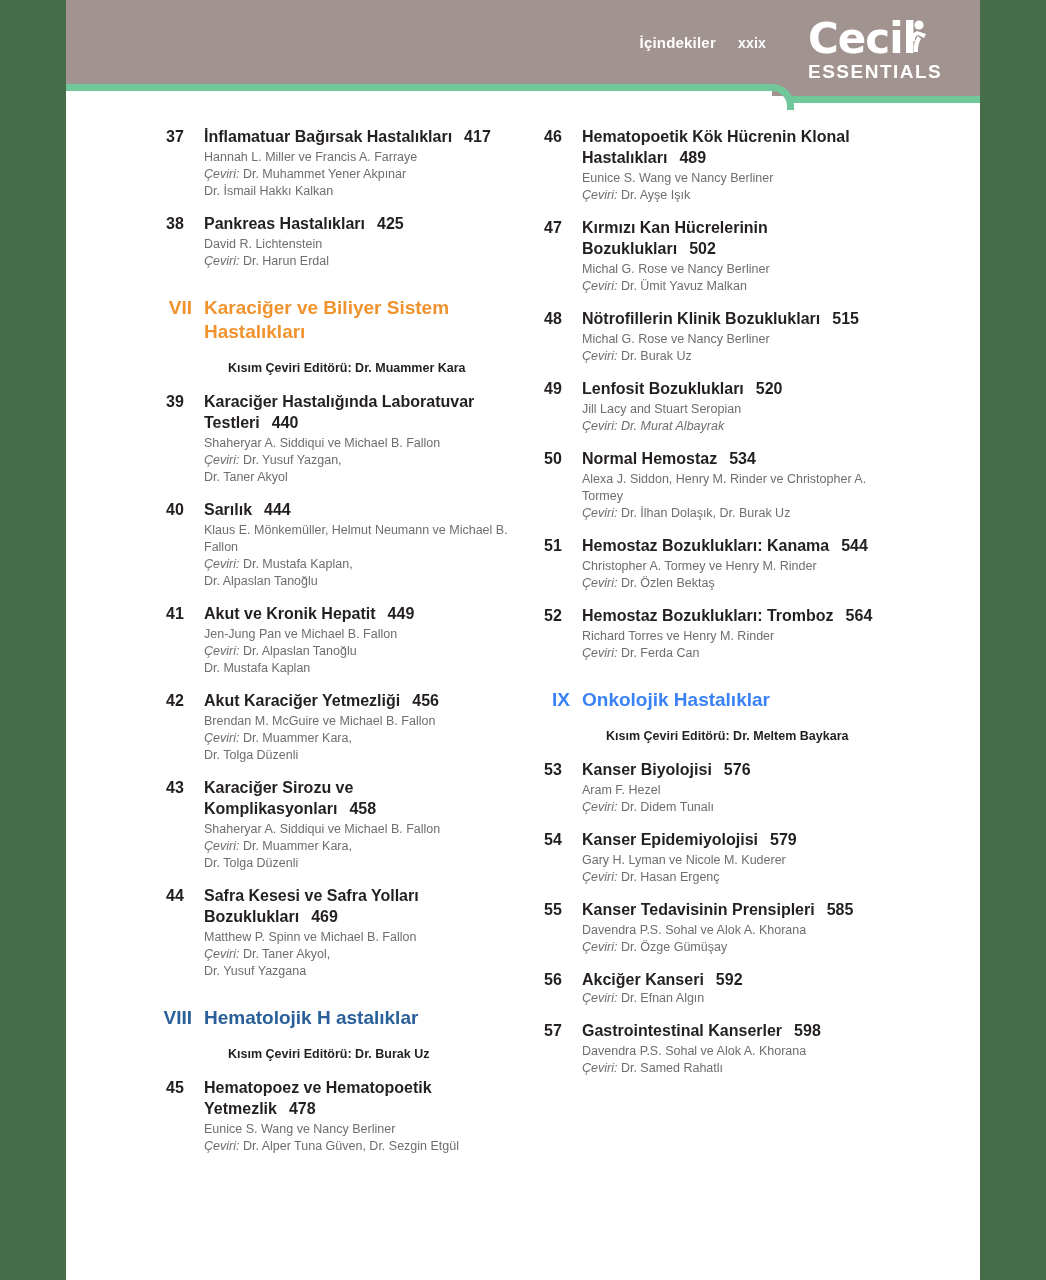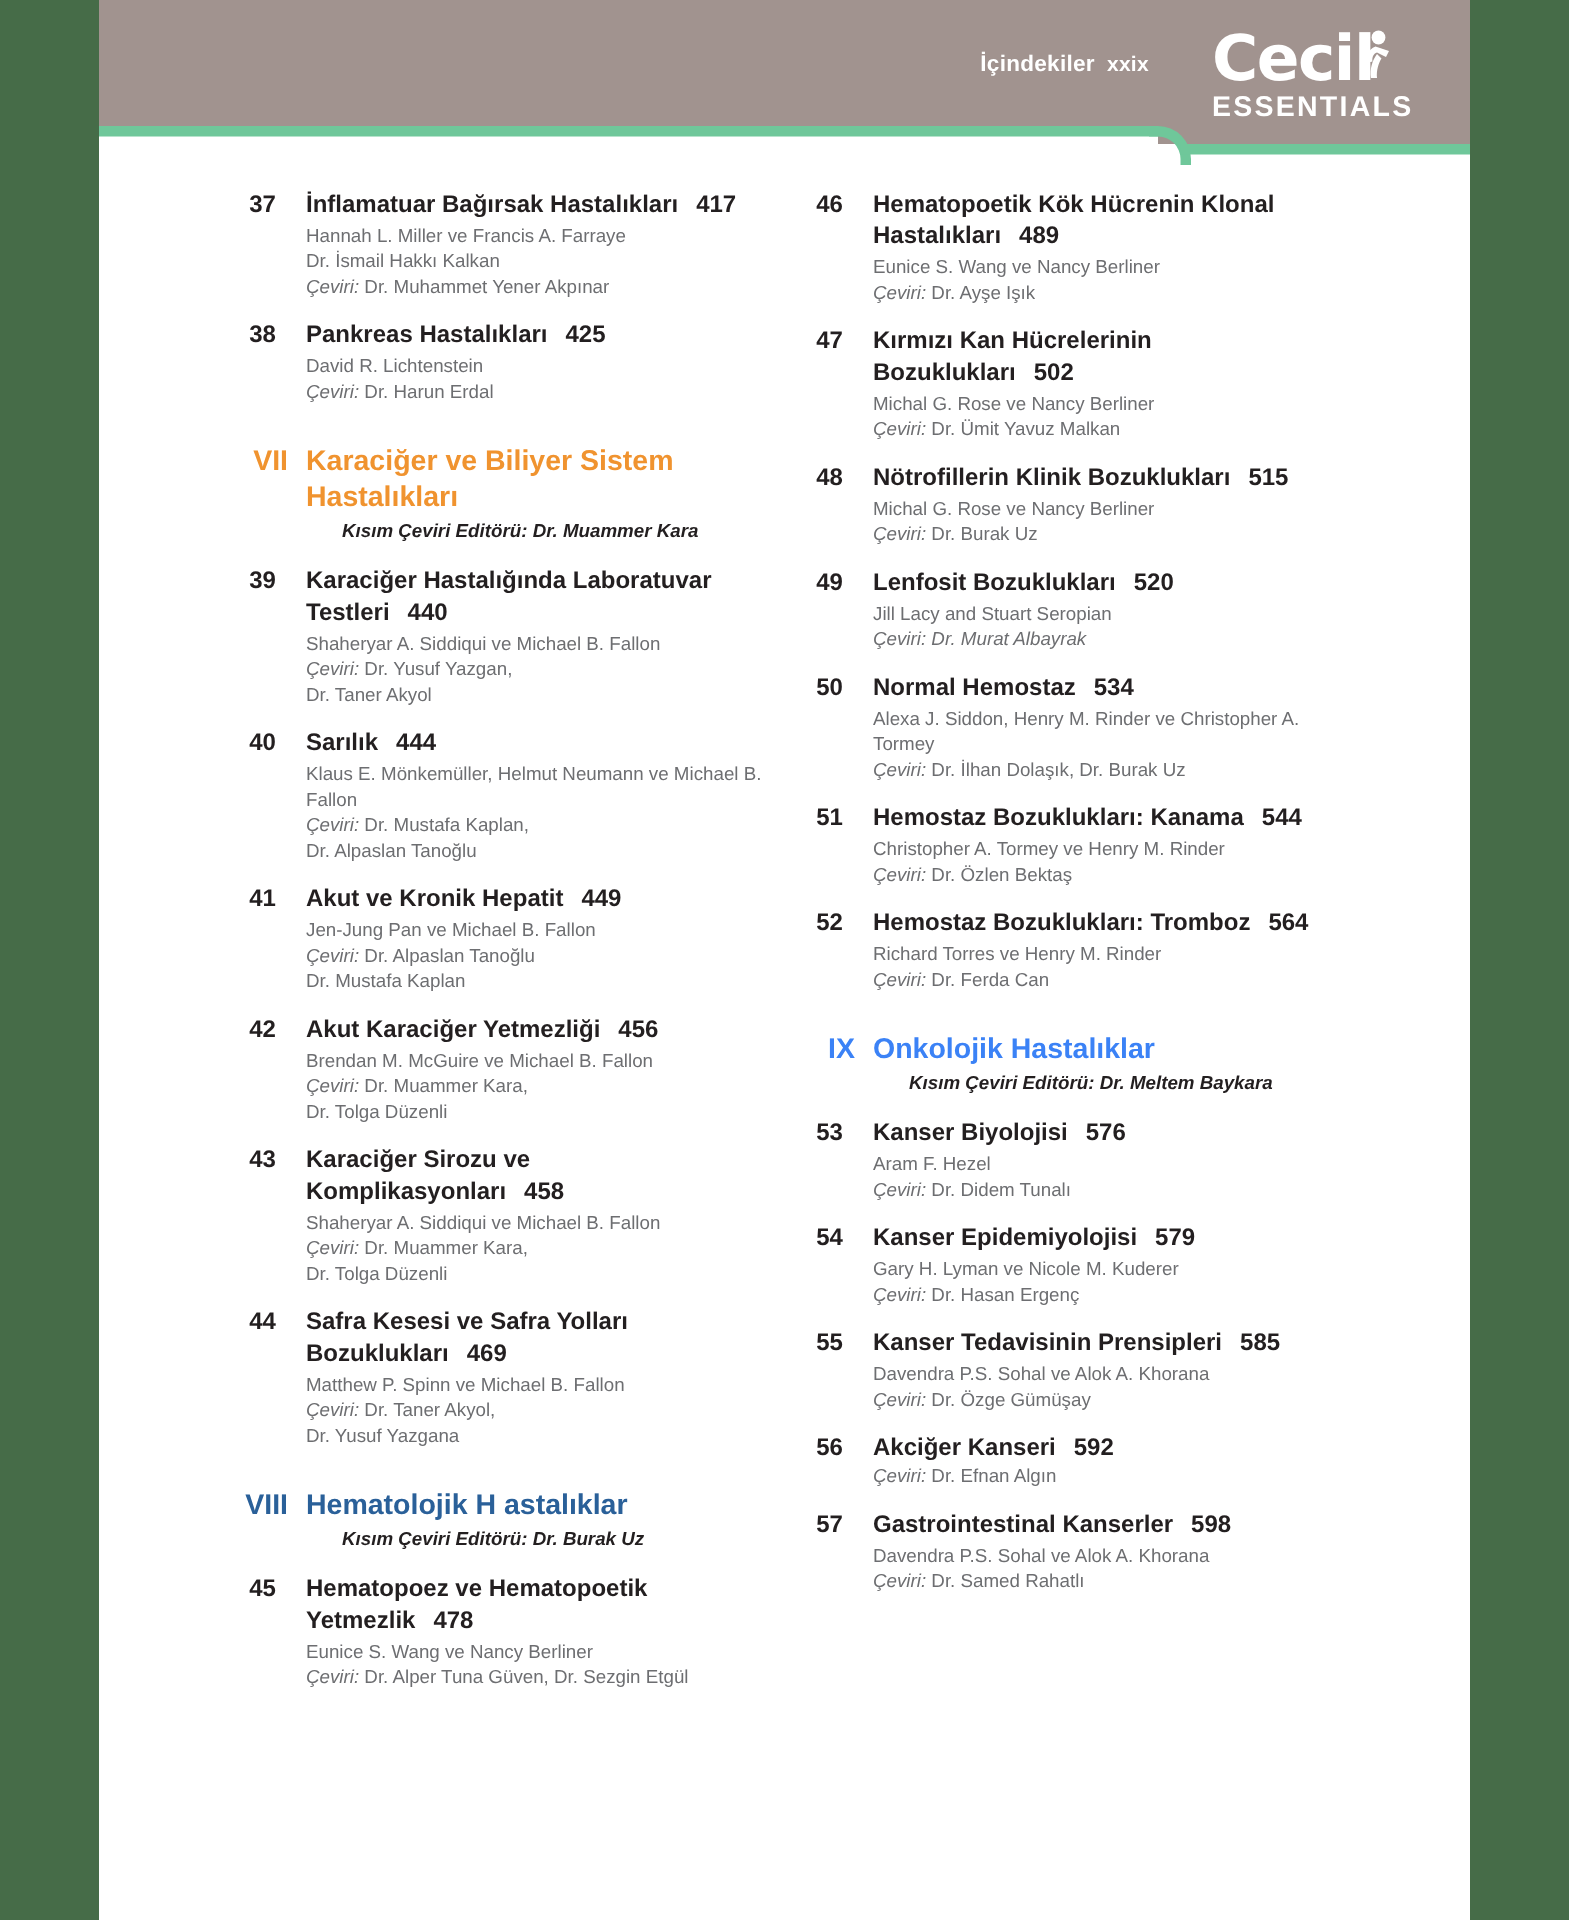--- a/index.html
+++ b/index.html
@@ -52,21 +52,21 @@
     top: 34px;
     width: 700px;
     text-align: right;
     color: #ffffff;
     font-weight: bold;
     font-size: 15px;
     letter-spacing: .2px;
     white-space: nowrap;
   }
   #header-title-wrap .page-num {
-    margin-left: 8px;
+    margin-left: 22px;
     font-size: 14px;
   }
 
   
   #green-rule {
     position: absolute;
     left: 0;
     top: 84px;
     width: 706px;
     height: 7px;
@@ -199,24 +199,23 @@
     line-height: 24px;
   }
   .part-title {
     font-weight: bold;
     font-size: 19px;
     line-height: 24px;
   }
   .part-editor {
     font-size: 12.5px;
     font-weight: bold;
-    font-style: italic;
     color: #231f20;
     line-height: 18px;
-    margin-top: 1px;
+    margin-top: 15px;
     padding-left: 24px;
   }
   .part.orange .part-num, .part.orange .part-title { color: #f0932f; }
   .part.blue   .part-num, .part.blue   .part-title { color: #2a6099; }
   .part.red    .part-num, .part.red    .part-title { color: #3b82f6; }
 </style>
 </head>
 <body>
 
 <div id="page">
@@ -241,22 +240,22 @@
       <path d="M14 16 C11 20, 9 26, 10 32 L14 32 C13.5 27, 15 22, 17 19 Z" fill="#ffffff"></path>
     </svg>
   </div>
 
   <div id="columns">
     <div class="col" id="col-left">
         <div class="chapter">
           <div class="ch-num">37</div>
           <div class="ch-title"><span>İnflamatuar Bağırsak Hastalıkları</span><span class="ch-page">417</span></div>
           <div class="ch-authors">Hannah L. Miller ve Francis A. Farraye</div>
+          <div class="ch-trans"><span class="lbl">Çeviri:</span><span> Dr. Muhammet Yener Akpınar</span></div>
           <div class="ch-trans"><span>Dr. İsmail Hakkı Kalkan</span></div>
-          <div class="ch-trans"><span class="lbl">Çeviri:</span><span> Dr. Muhammet Yener Akpınar</span></div>
         </div>
         <div class="chapter">
           <div class="ch-num">38</div>
           <div class="ch-title"><span>Pankreas Hastalıkları</span><span class="ch-page">425</span></div>
           <div class="ch-authors">David R. Lichtenstein</div>
           <div class="ch-trans"><span class="lbl">Çeviri:</span><span> Dr. Harun Erdal</span></div>
         </div>
         <div class="part orange">
           <div class="part-num">VII</div>
           <div class="part-title">Karaciğer ve Biliyer Sistem Hastalıkları</div>

